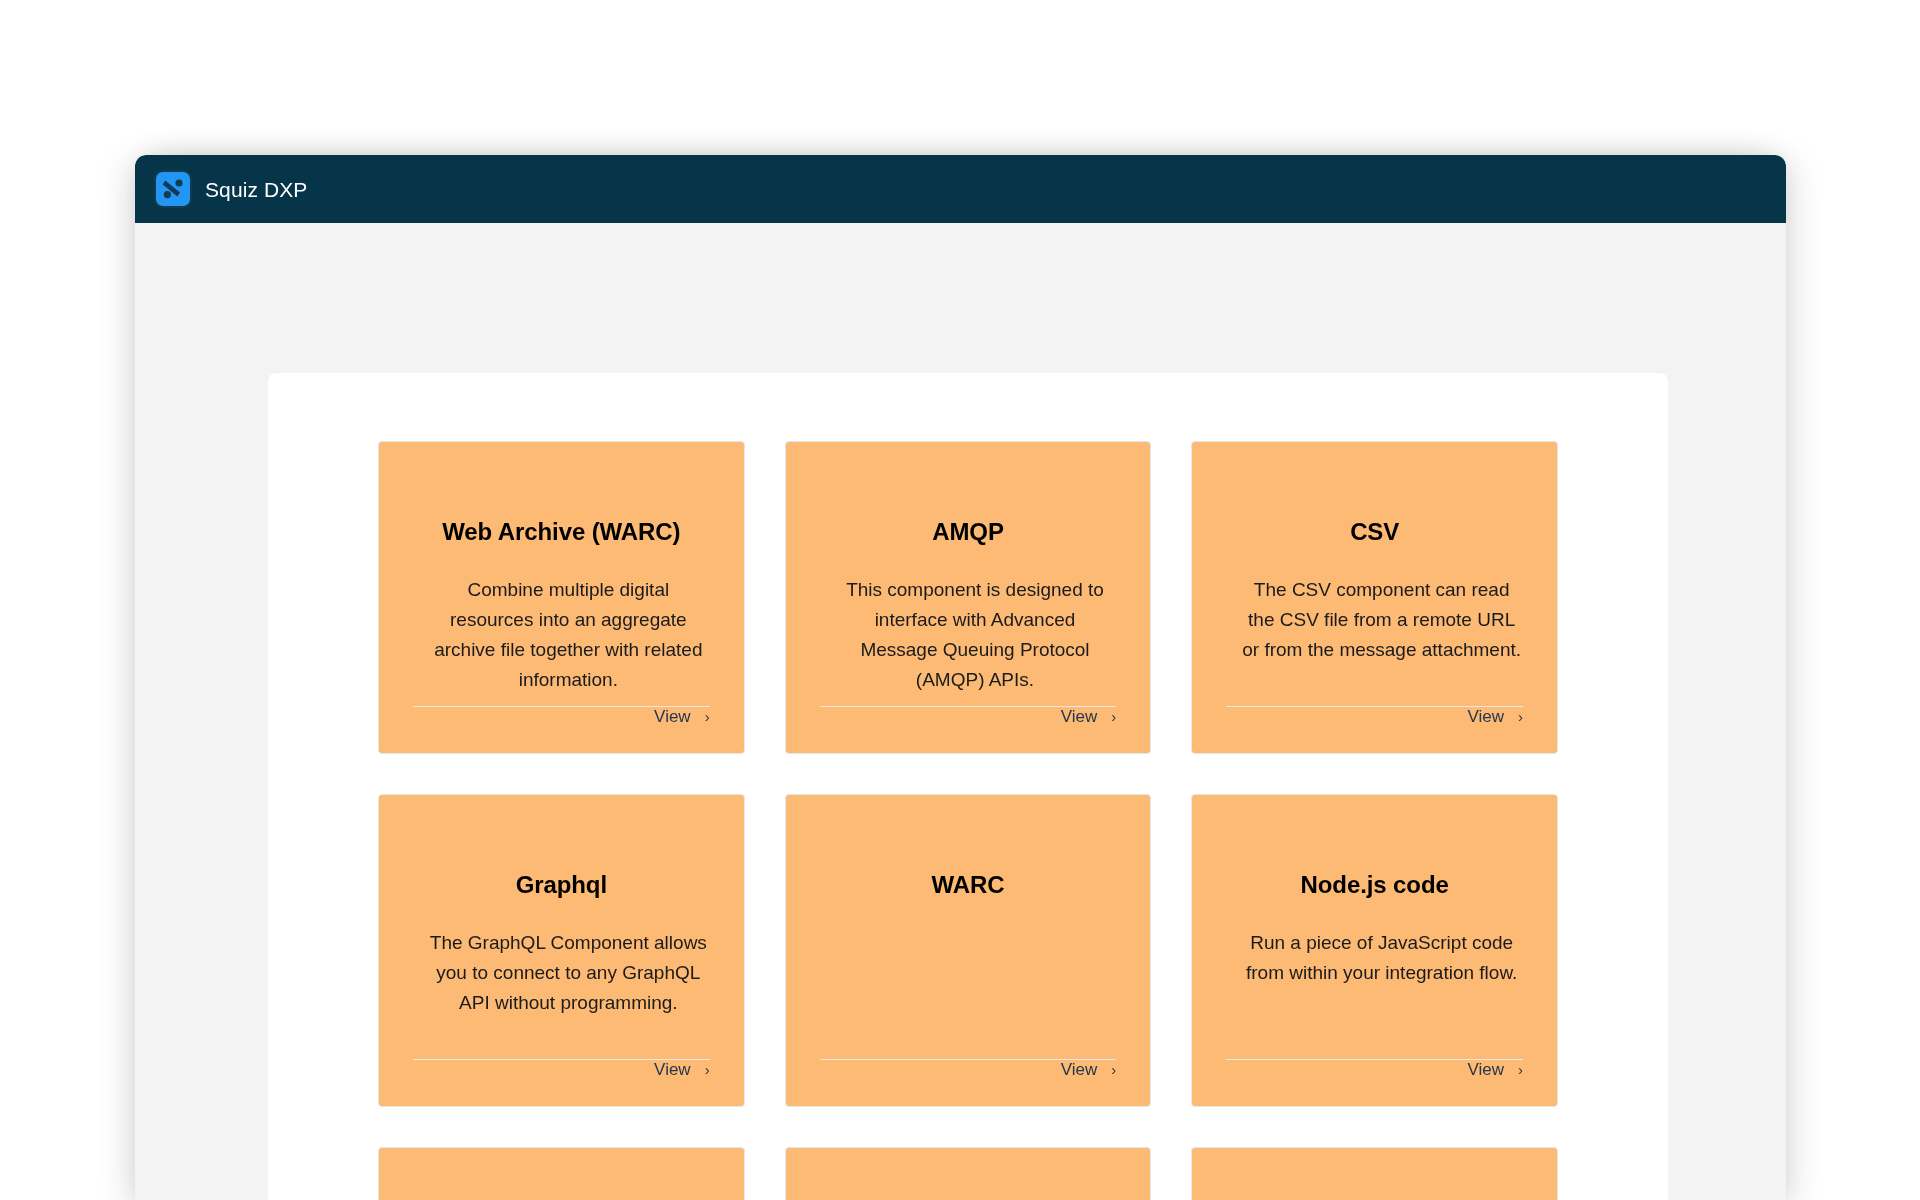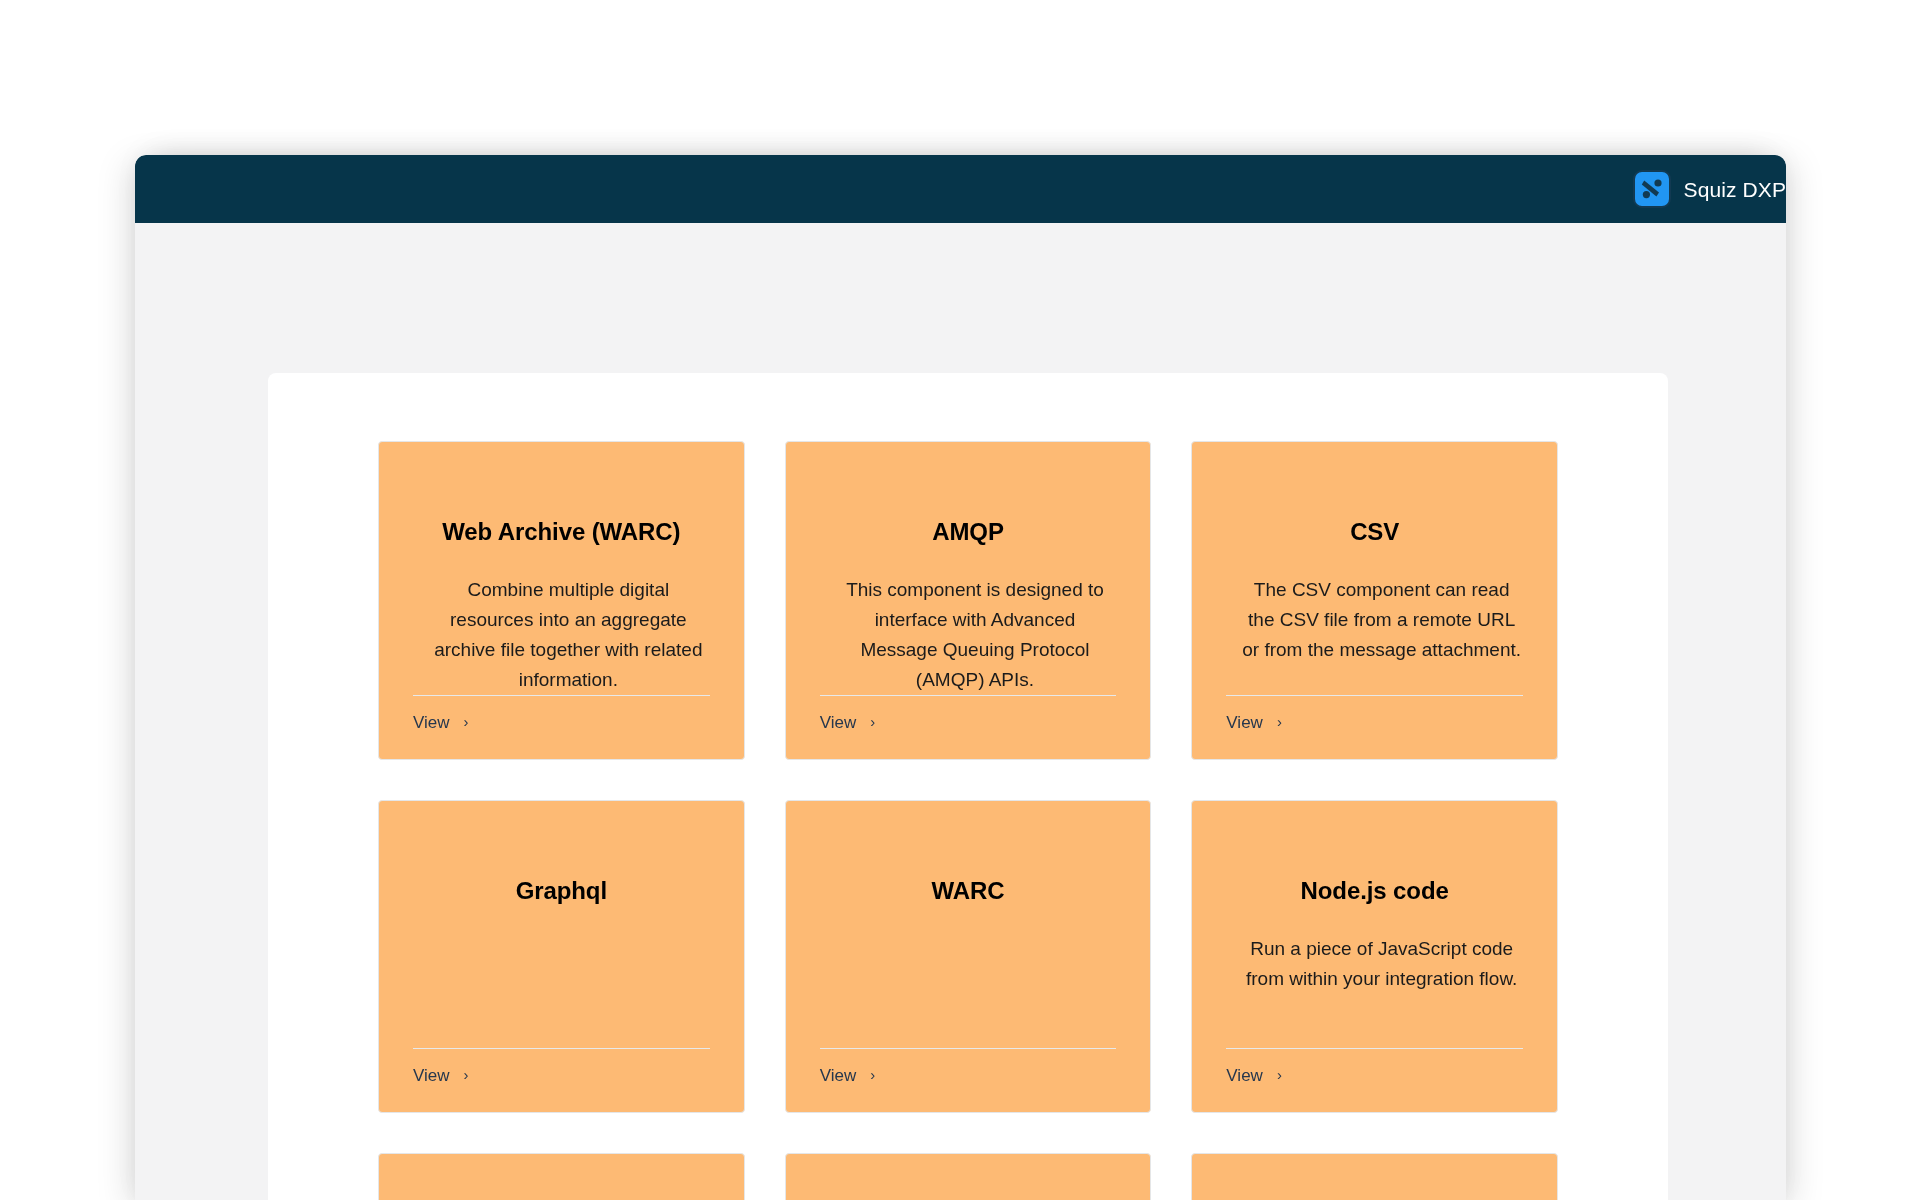--- a/index.html
+++ b/index.html
@@ -44,21 +44,20 @@
   
   .app-header {
     position: relative;
     height: 68px;
     background: #06354a;
     display: flex;
     align-items: center;
     padding-left: 19px;
     gap: 13px;
     border-radius: 11px 11px 0 0;
-    justify-content: flex-end;
   }
 
   .brand-logo {
     width: 38px;
     height: 38px;
     border-radius: 9px;
     background: #2196f3;
     border: 2px solid #123a52;
     display: flex;
     align-items: center;
@@ -135,25 +134,24 @@
     color: #1b1b1b;
     text-align: center;
     line-height: 1.58;
     max-width: 300px;
     margin-left: 14px;
   }
 
   .card-footer {
     margin-top: auto;
     width: 100%;
-    padding-top: 17px;
     border-top: 1px solid #e7e9ea;
     display: flex;
     align-items: center;
-    justify-content: flex-start;
+    justify-content: flex-end;
   }
 
   .view-link {
     display: inline-flex;
     align-items: center;
     gap: 14px;
     font-size: 17px;
     font-weight: 400;
     color: #26374d;
     text-decoration: none;
@@ -222,20 +220,21 @@
             <div class="card-footer">
               <a class="view-link">
                 <span>View</span>
                 <span class="view-chevron">›</span>
               </a>
             </div>
           </div>
 
           <div class="comp-card">
             <div class="card-title">Graphql</div>
+            <div class="card-desc">The GraphQL Component allows you to connect to any GraphQL API without programming.</div>
             <div class="card-footer">
               <a class="view-link">
                 <span>View</span>
                 <span class="view-chevron">›</span>
               </a>
             </div>
           </div>
 
           <div class="comp-card">
             <div class="card-title">WARC</div>

